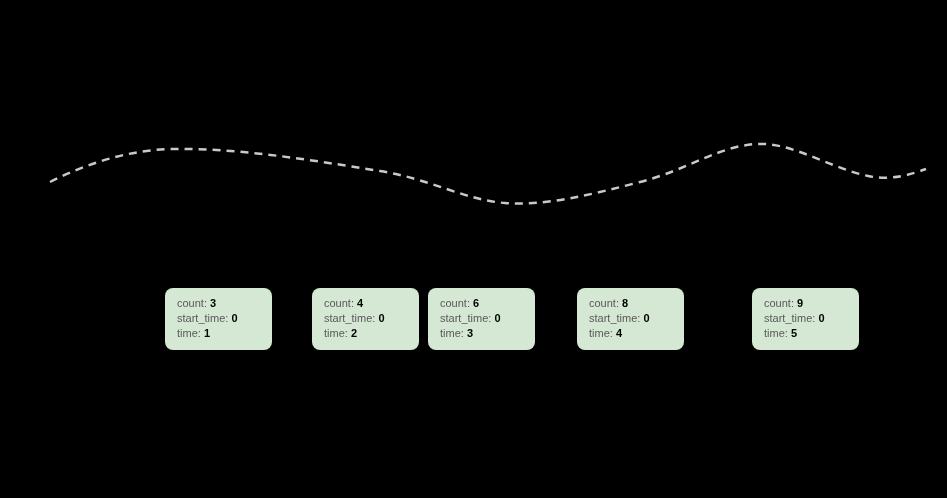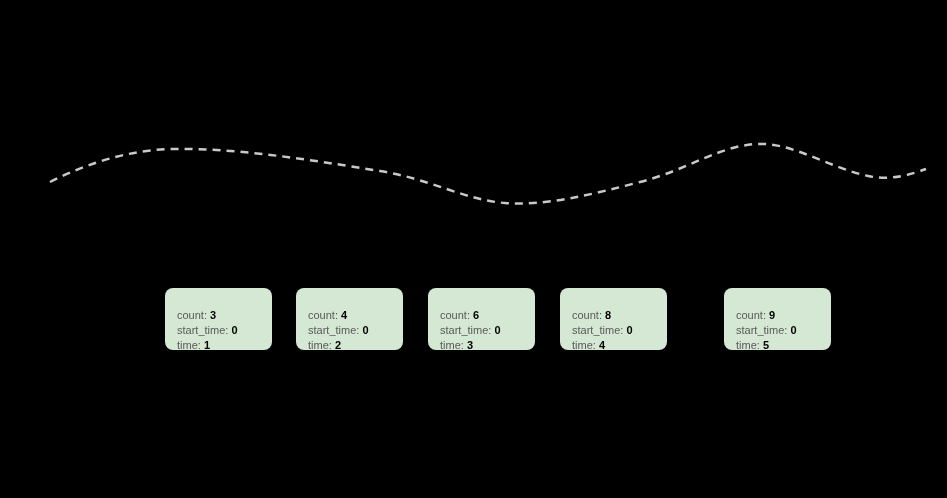--- a/index.html
+++ b/index.html
@@ -30,21 +30,21 @@
     stroke-linecap: butt;
   }
   .card {
     position: absolute;
     top: 288px;
     width: 107px;
     height: 62px;
     box-sizing: border-box;
     background: #d5e8d4;
     border-radius: 8px;
-    padding: 20px 0 0 12px;
+    padding: 8px 0 0 12px;
     font-size: 11px;
     line-height: 15px;
     white-space: nowrap;
   }
   .card .lbl {
     color: #595959;
   }
   .card .val {
     color: #000000;
     font-weight: bold;
@@ -65,37 +65,37 @@
              C 792 142, 830 168, 868 176
              C 892 181, 912 174, 926 169"></path>
   </svg>
 
   <div class="card" style="left:165px">
     <div><span class="lbl">count:</span> <span class="val">3</span></div>
     <div><span class="lbl">start_time:</span> <span class="val">0</span></div>
     <div><span class="lbl">time:</span> <span class="val">1</span></div>
   </div>
 
-  <div class="card" style="left:296px">
+  <div class="card" style="left:312px">
     <div><span class="lbl">count:</span> <span class="val">4</span></div>
     <div><span class="lbl">start_time:</span> <span class="val">0</span></div>
     <div><span class="lbl">time:</span> <span class="val">2</span></div>
   </div>
 
   <div class="card" style="left:428px">
     <div><span class="lbl">count:</span> <span class="val">6</span></div>
     <div><span class="lbl">start_time:</span> <span class="val">0</span></div>
     <div><span class="lbl">time:</span> <span class="val">3</span></div>
   </div>
 
-  <div class="card" style="left:560px">
+  <div class="card" style="left:577px">
     <div><span class="lbl">count:</span> <span class="val">8</span></div>
     <div><span class="lbl">start_time:</span> <span class="val">0</span></div>
     <div><span class="lbl">time:</span> <span class="val">4</span></div>
   </div>
 
-  <div class="card" style="left:724px">
+  <div class="card" style="left:752px">
     <div><span class="lbl">count:</span> <span class="val">9</span></div>
     <div><span class="lbl">start_time:</span> <span class="val">0</span></div>
     <div><span class="lbl">time:</span> <span class="val">5</span></div>
   </div>
 
 </div>
 
 </body></html>

